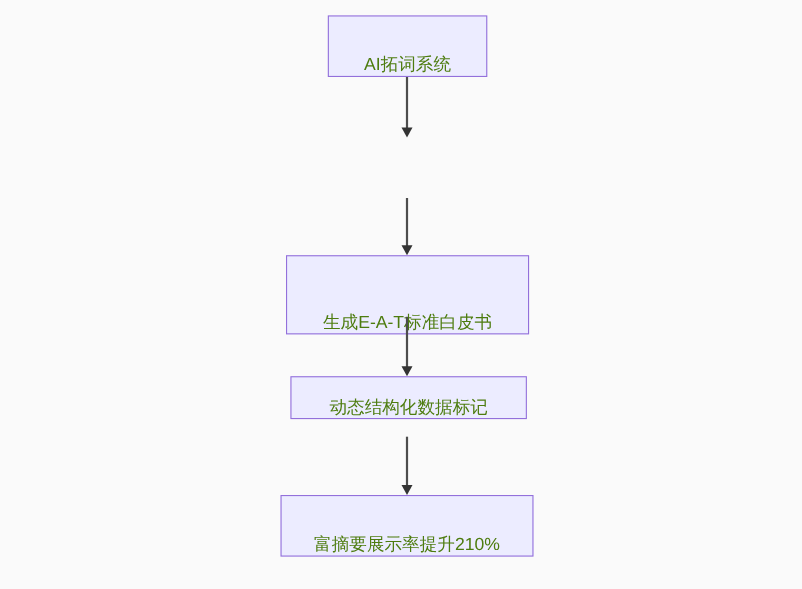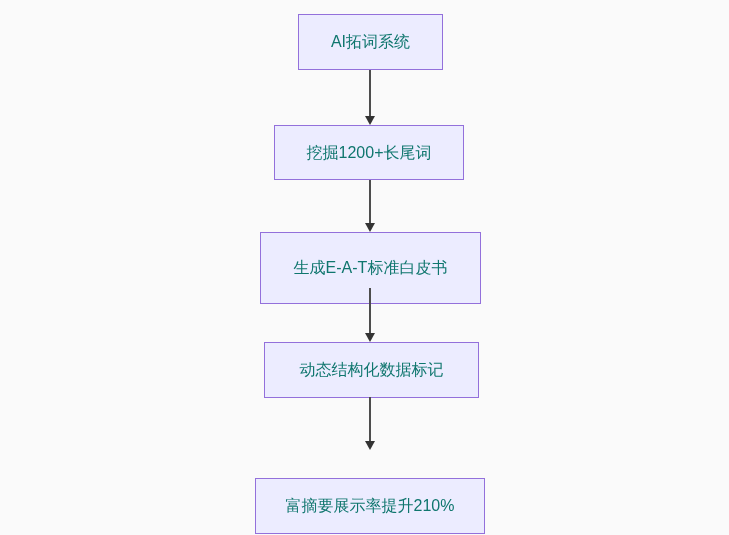--- a/index.html
+++ b/index.html
@@ -16,34 +16,34 @@
   .canvas {
     position: relative;
     width: 729px;
     height: 535px;
   }
   .node {
     position: absolute;
     box-sizing: border-box;
     background: #ECECFF;
     border: 1px solid #9370DB;
-    color: #0f766e;
+    color: #4d7c0f;
     font-size: 16px;
     display: flex;
-    align-items: center;
+    align-items: flex-end;
     justify-content: center;
     text-align: center;
     line-height: 1.2;
     white-space: nowrap;
   }
   .n1 { left: 298px; top: 14px;  width: 145px; height: 56px; }
   .n2 { left: 274px; top: 125px; width: 190px; height: 55px; }
   .n3 { left: 260px; top: 232px; width: 221px; height: 72px; }
-  .n4 { left: 264px; top: 342px; width: 215px; height: 56px; }
-  .n5 { left: 255px; top: 450px; width: 230px; height: 56px; margin-top: 28px; }
+  .n4 { left: 264px; top: 342px; width: 215px; height: 39px; }
+  .n5 { left: 255px; top: 450px; width: 230px; height: 56px; }
 
   .edge {
     position: absolute;
     left: 364px;
     width: 12px;
   }
   .e1 { top: 70px;  height: 55px; }
   .e2 { top: 180px; height: 52px; }
   .e3 { top: 288px; height: 54px; }
   .e4 { top: 397px; height: 53px; }
@@ -73,23 +73,20 @@
 
   <div class="node n1">
     <span>AI拓词系统</span>
   </div>
 
   <div class="edge e1">
     <div class="line"></div>
     <div class="head"></div>
   </div>
 
-  <div class="node n2">
-    <span>挖掘1200+长尾词</span>
-  </div>
 
   <div class="edge e2">
     <div class="line"></div>
     <div class="head"></div>
   </div>
 
   <div class="node n3">
     <span>生成E-A-T标准白皮书</span>
   </div>
 

